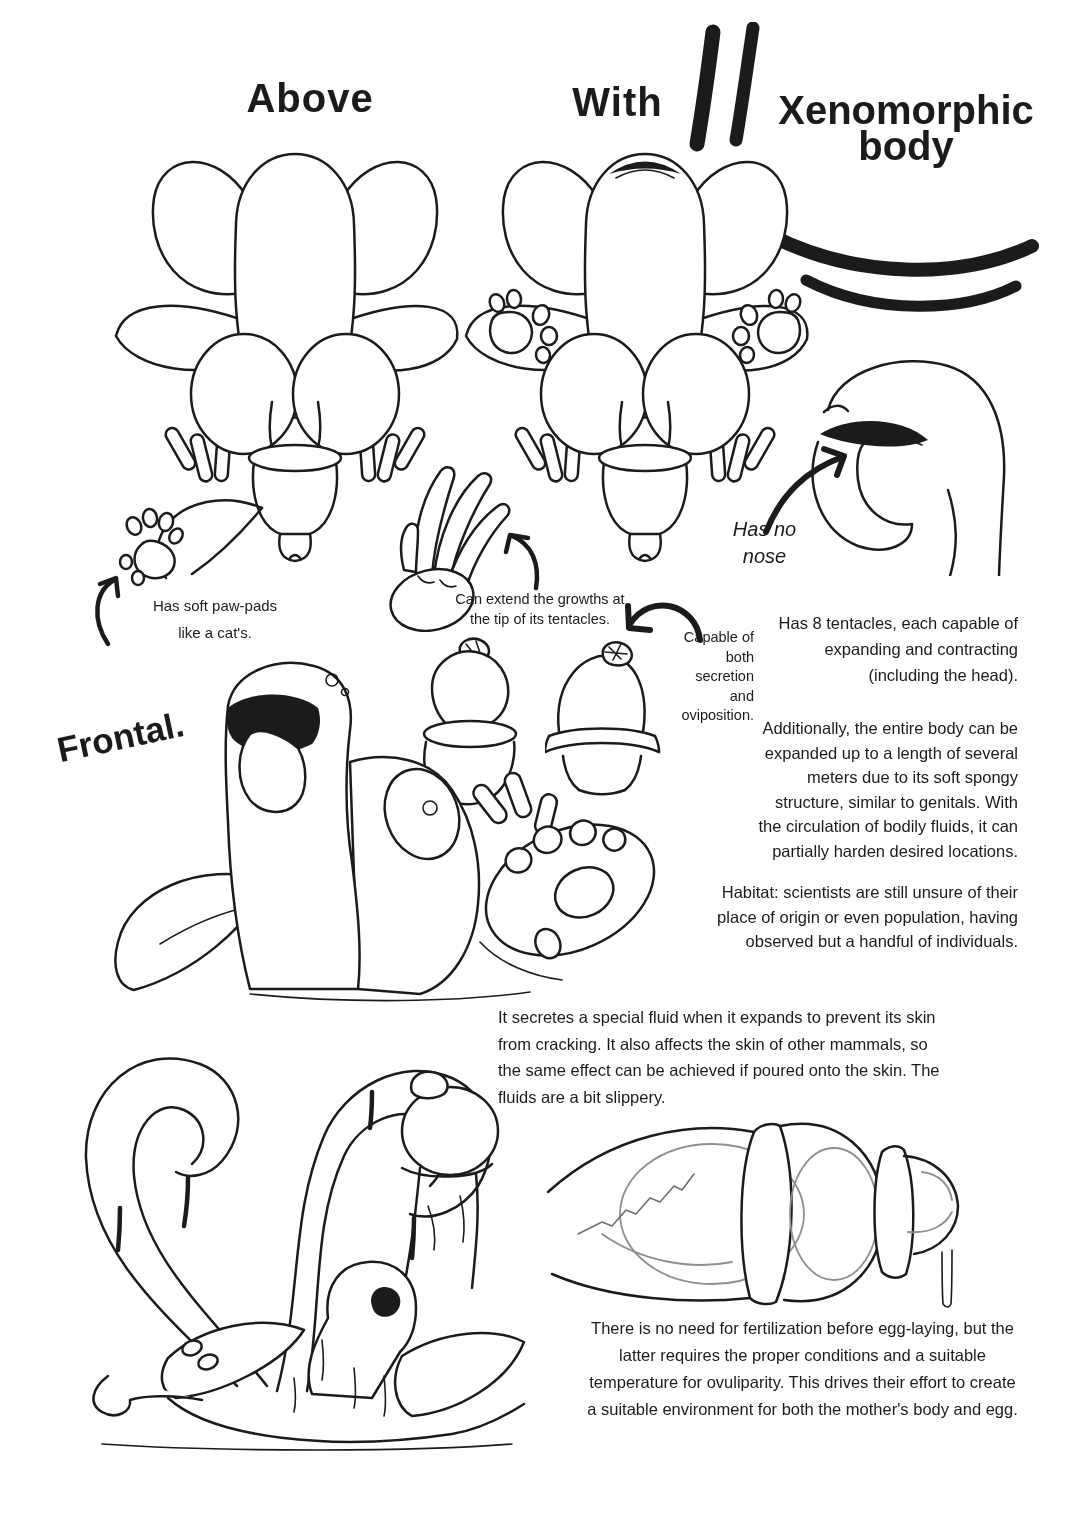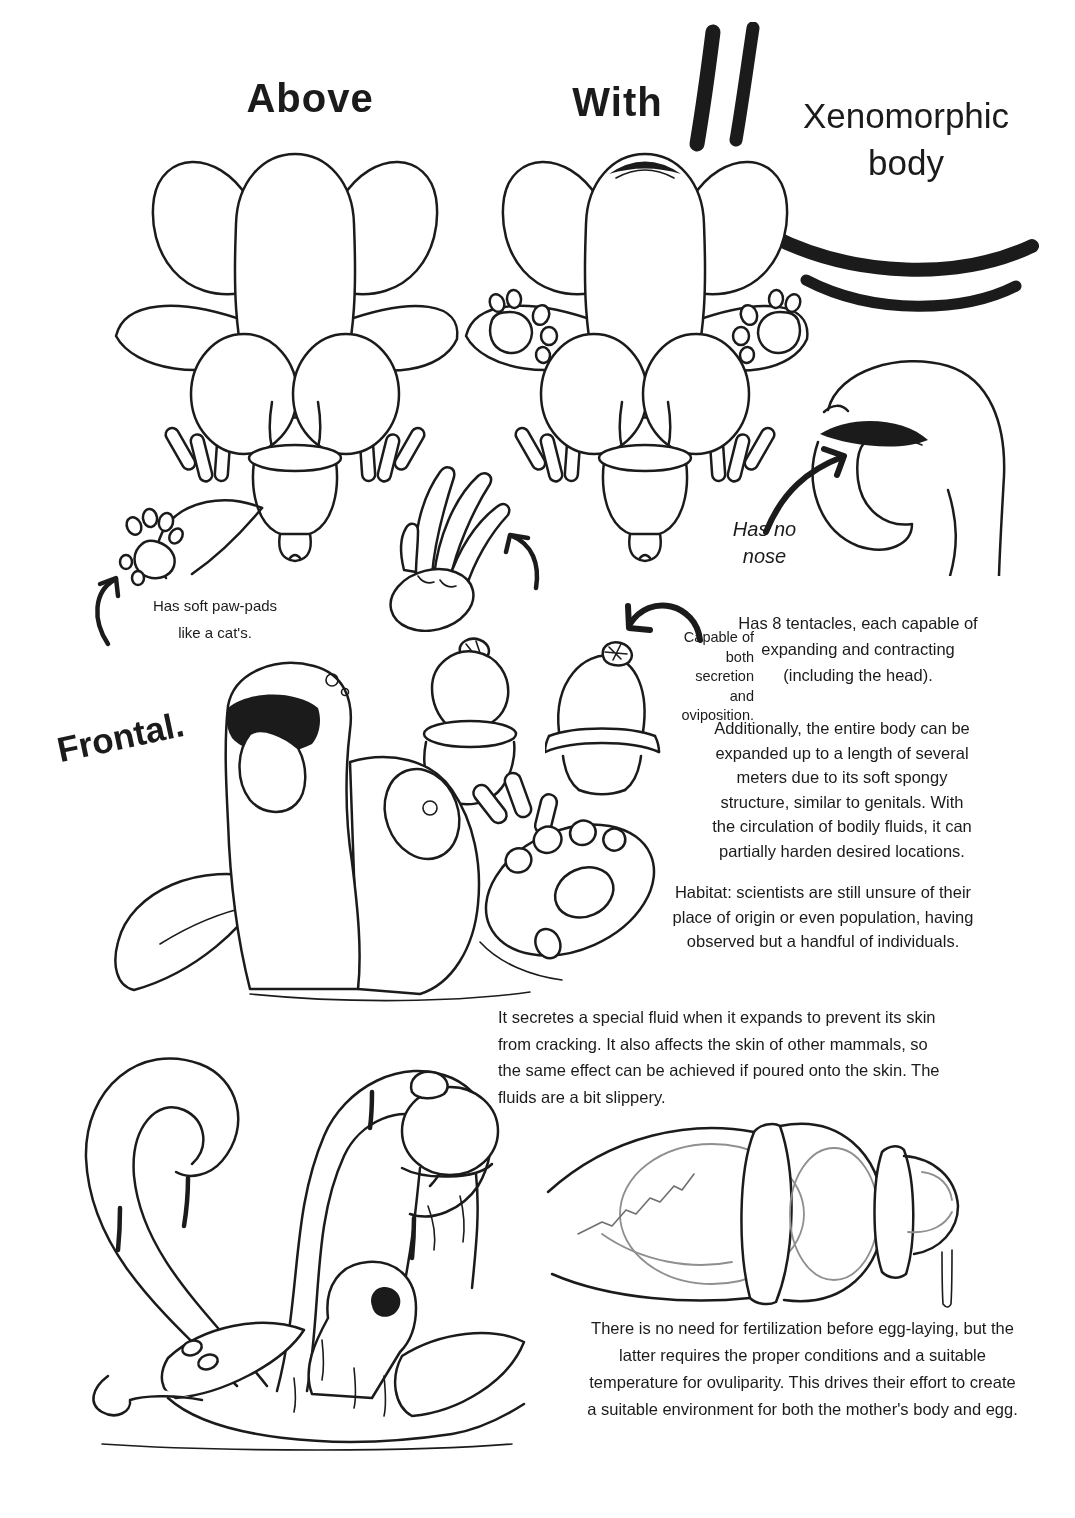--- a/index.html
+++ b/index.html
@@ -1,25 +1,25 @@
 <!DOCTYPE html>
 <html><head>
 <meta charset="utf-8">
 <style>
   html,body{margin:0;padding:0;background:#ffffff;}
   #sheet{position:relative;width:1075px;height:1518px;background:#ffffff;overflow:hidden;
          font-family:"Liberation Sans","DejaVu Sans",sans-serif;color:#1b1b1b;border-radius:6px;}
   .abs{position:absolute;}
   .txt{white-space:pre-line;color:#1b1b1b;}
   .hdr{font-weight:700;font-size:40px;text-align:center;letter-spacing:1px;}
-  .ttl{font-weight:400;font-size:35px;line-height:47px;text-align:center;}
+  .ttl{font-weight:700;font-size:40px;line-height:36px;text-align:center;}
   .callout{font-size:15px;line-height:27px;text-align:center;}
   .callout-sm{font-size:14.5px;line-height:19.5px;text-align:center;}
   .para{font-size:16.5px;line-height:26px;}
-  .ra{text-align:center;}
+  .ra{text-align:right;}
   .ca{text-align:center;}
   .frontal{font-weight:700;font-size:35px;transform:rotate(-12deg);transform-origin:left bottom;}
   svg *{fill:none;stroke:#1b1b1b;stroke-width:2.5;stroke-linecap:round;stroke-linejoin:round;}
   svg .fw{fill:#ffffff;}
   svg .fk{fill:#1b1b1b;stroke:none;}
   svg .s15{stroke-width:15;} svg .s14{stroke-width:14;} svg .s13{stroke-width:13;}
   svg .s11{stroke-width:11;} svg .s6{stroke-width:6;} svg .s45{stroke-width:4.5;}
   svg .g{stroke:#8f8f8f;stroke-width:1.8;} svg .g2{stroke:#6f6f6f;stroke-width:1.6;}
   svg .thin{stroke-width:1.6;}
 </style>
@@ -139,20 +139,22 @@
     <path class="fw" d="M66,132 C76,100 94,72 116,56 C123,51 130,57 126,65 C108,84 92,112 84,138 Z"></path>
     <path class="fw" d="M22,120 C18,104 18,88 24,78 C28,71 36,73 36,81 C36,95 34,110 34,122 Z"></path>
     <ellipse class="fw" cx="50" cy="150" rx="42" ry="30" transform="rotate(-14 50 150)"></ellipse>
     <path class="thin" d="M36,126 C40,132 46,134 52,132"></path>
     <path class="thin" d="M58,130 C62,136 68,138 74,136"></path>
   </svg>
   <svg class="abs" style="left:496px;top:530px;" width="48" height="62" viewBox="0 0 48 62">
     <path class="s45" d="M40,58 C44,34 36,14 16,6"></path>
     <path class="s45" d="M10,22 L14,5 L32,8"></path>
   </svg>
+  <div class="abs txt callout-sm" style="left:440px;top:590px;width:200px;">Can extend the growths at
+the tip of its tentacles.</div>
 
   <svg class="abs" style="left:396px;top:636px;" width="132" height="172" viewBox="0 0 132 172">
     <path class="fw" d="M64,16 C62,6 74,0 84,4 C94,8 96,18 88,23 C80,28 66,26 64,16 Z"></path>
     <path class="thin" d="M70,8 L78,18 M80,5 L84,17"></path>
     <path class="fw" d="M36,52 C36,28 58,12 80,16 C102,20 114,40 112,60 C110,76 100,86 88,90 L52,90 C42,80 36,66 36,52 Z"></path>
     <ellipse class="fw" cx="74" cy="98" rx="46" ry="13"></ellipse>
     <path d="M30,106 C24,136 34,158 56,166 C72,171 90,168 102,156 C114,144 120,122 118,106"></path>
   </svg>
   <svg class="abs" style="left:545px;top:640px;" width="116" height="158" viewBox="0 0 116 158">
     <path class="fw" d="M14,92 C8,40 40,12 66,16 C92,21 104,52 98,92"></path>

